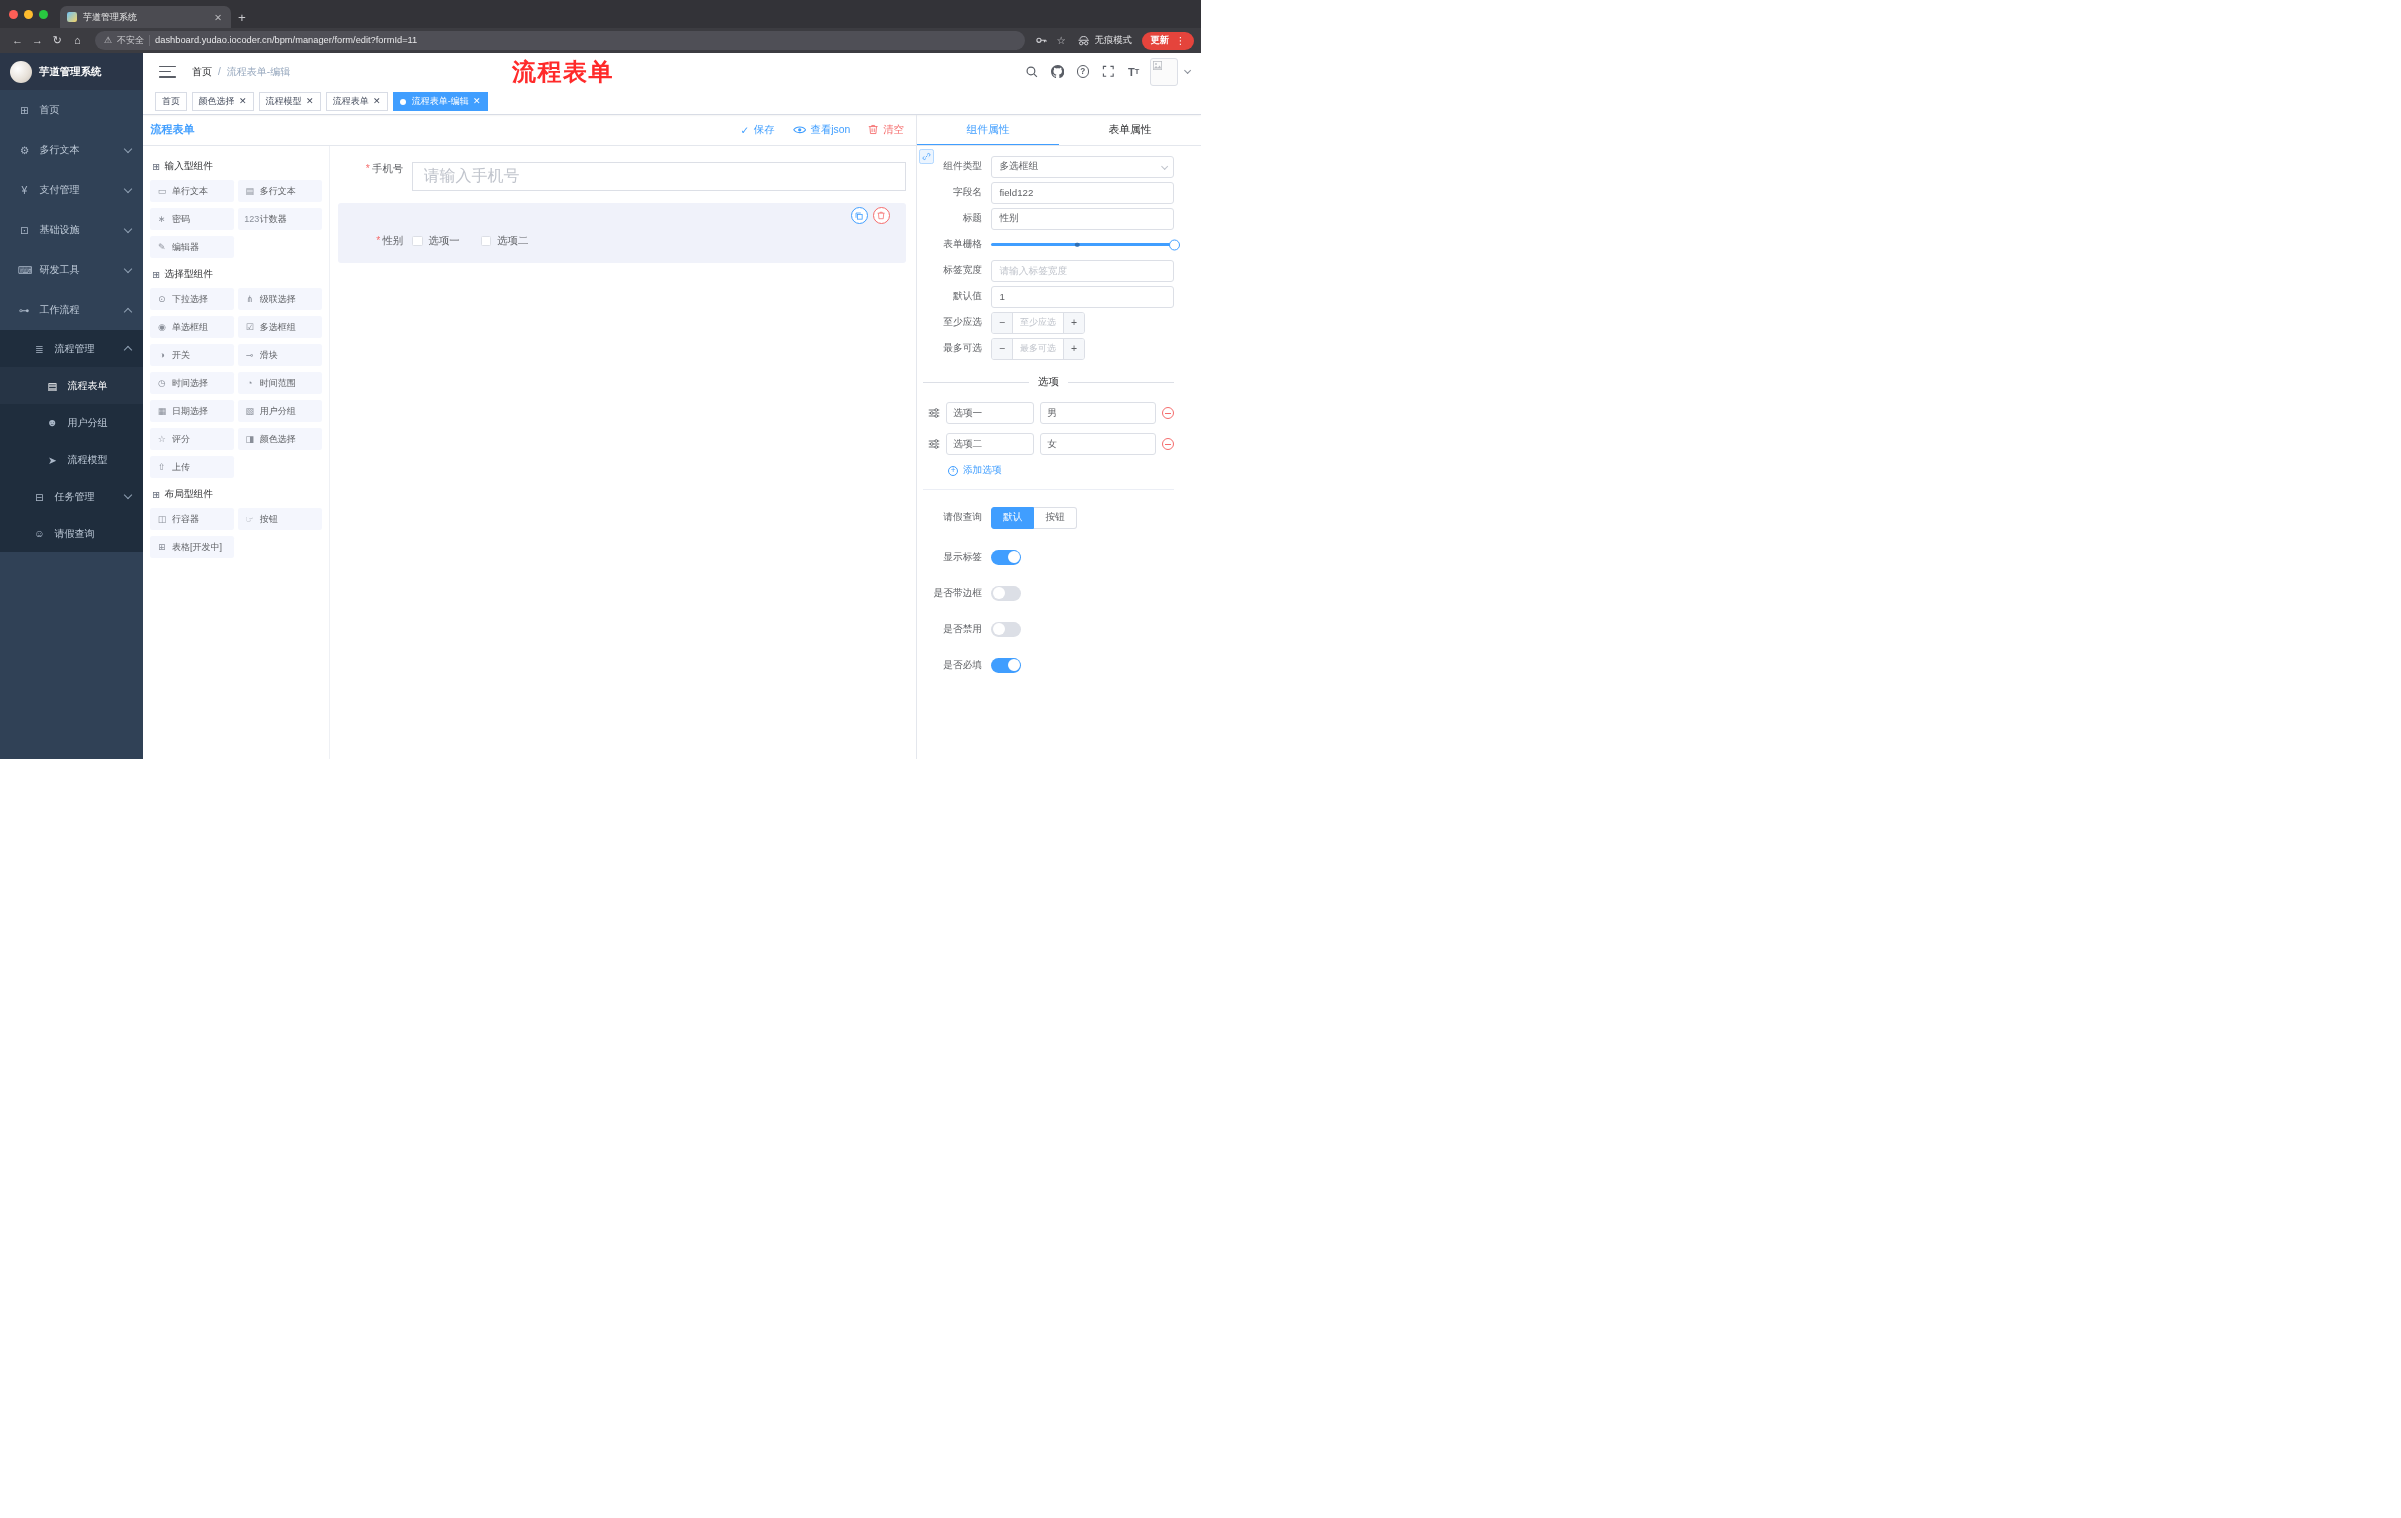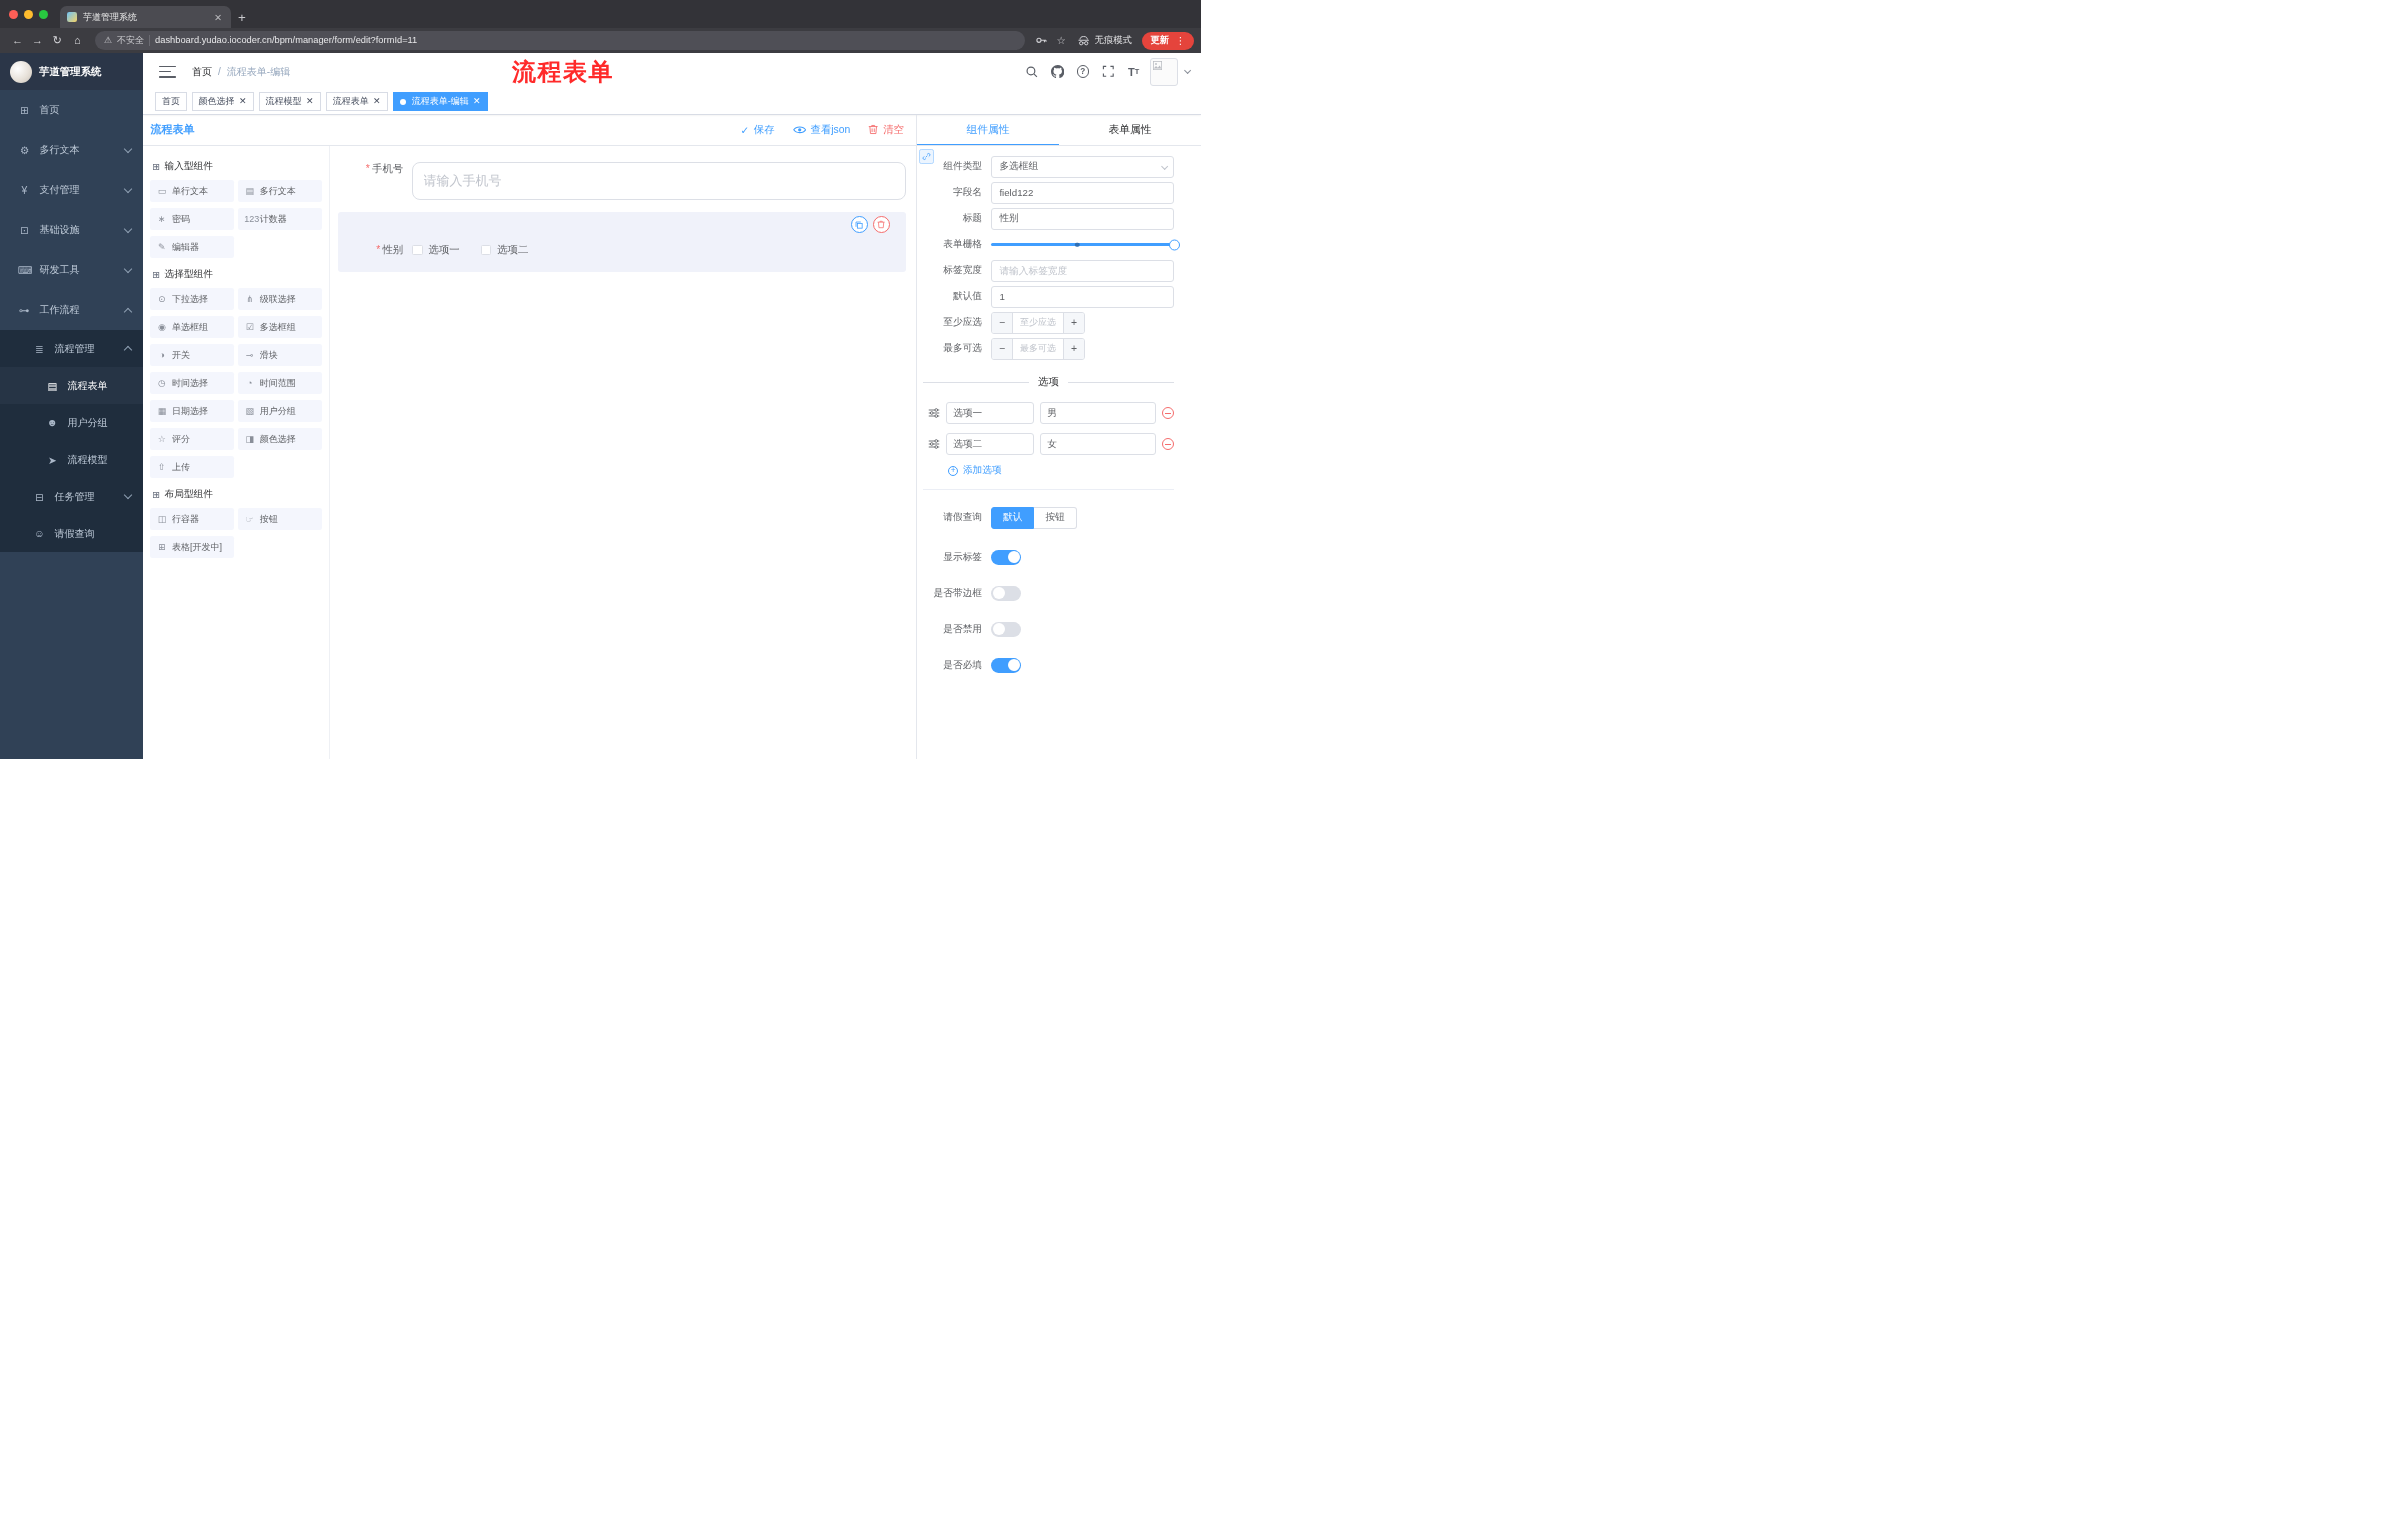--- a/index.html
+++ b/index.html
@@ -98,21 +98,21 @@
   .radio{display:flex;align-items:center;gap:4.5px;font-size:9.7px;color:#606266;line-height:22px}
   .rdot{width:10.4px;height:10.4px;border-radius:50%;border:0.7px solid #dcdfe6;background:#fff;flex-shrink:0}
   .rdot.on{border:3px solid #409eff}
   .radio.on{color:#409eff}
   .radio+.radio{margin-left:16.3px}
 
   
   .canvas{flex:1;padding:16.3px 10.4px 0 8.2px;min-width:0;position:relative}
   .field-row{display:flex;align-items:flex-start}
   .f-label{width:74px;text-align:right;padding-right:9px;font-size:10.4px;color:#606266;flex-shrink:0}
-  .phone-input{flex:1;height:38px;border:0.7px solid #dcdfe6;border-radius:8px;padding:0 10.4px;font-size:13px;color:#606266;outline:none}
+  .phone-input{flex:1;height:29px;border:0.7px solid #dcdfe6;border-radius:0;padding:0 10.4px;font-size:16px;color:#606266;outline:none}
   .phone-input::placeholder{color:#c0c4cc}
   .sel-block{position:relative;background:#f0f2fa;border-radius:3px;margin-top:12px;padding:31px 10.4px 15px 0}
   .cbx{display:flex;align-items:center;gap:6px;font-size:10.4px;color:#606266;margin-right:21px}
   .cbox{width:10.4px;height:10.4px;border:0.7px solid #dcdfe6;border-radius:1.5px;background:#fff;flex-shrink:0}
   .act{position:absolute;top:4.5px;width:17px;height:17px;border-radius:50%;background:#fff;display:flex;align-items:center;justify-content:center}
   .act.copy{right:38px;border:0.7px solid #409eff;color:#409eff}
   .act.del{right:15.6px;border:0.7px solid #f56c6c;color:#f56c6c}
 
   
   .props{width:285px;border-left:0.7px solid #e4e7ed;display:flex;flex-direction:column;position:relative;flex-shrink:0}

